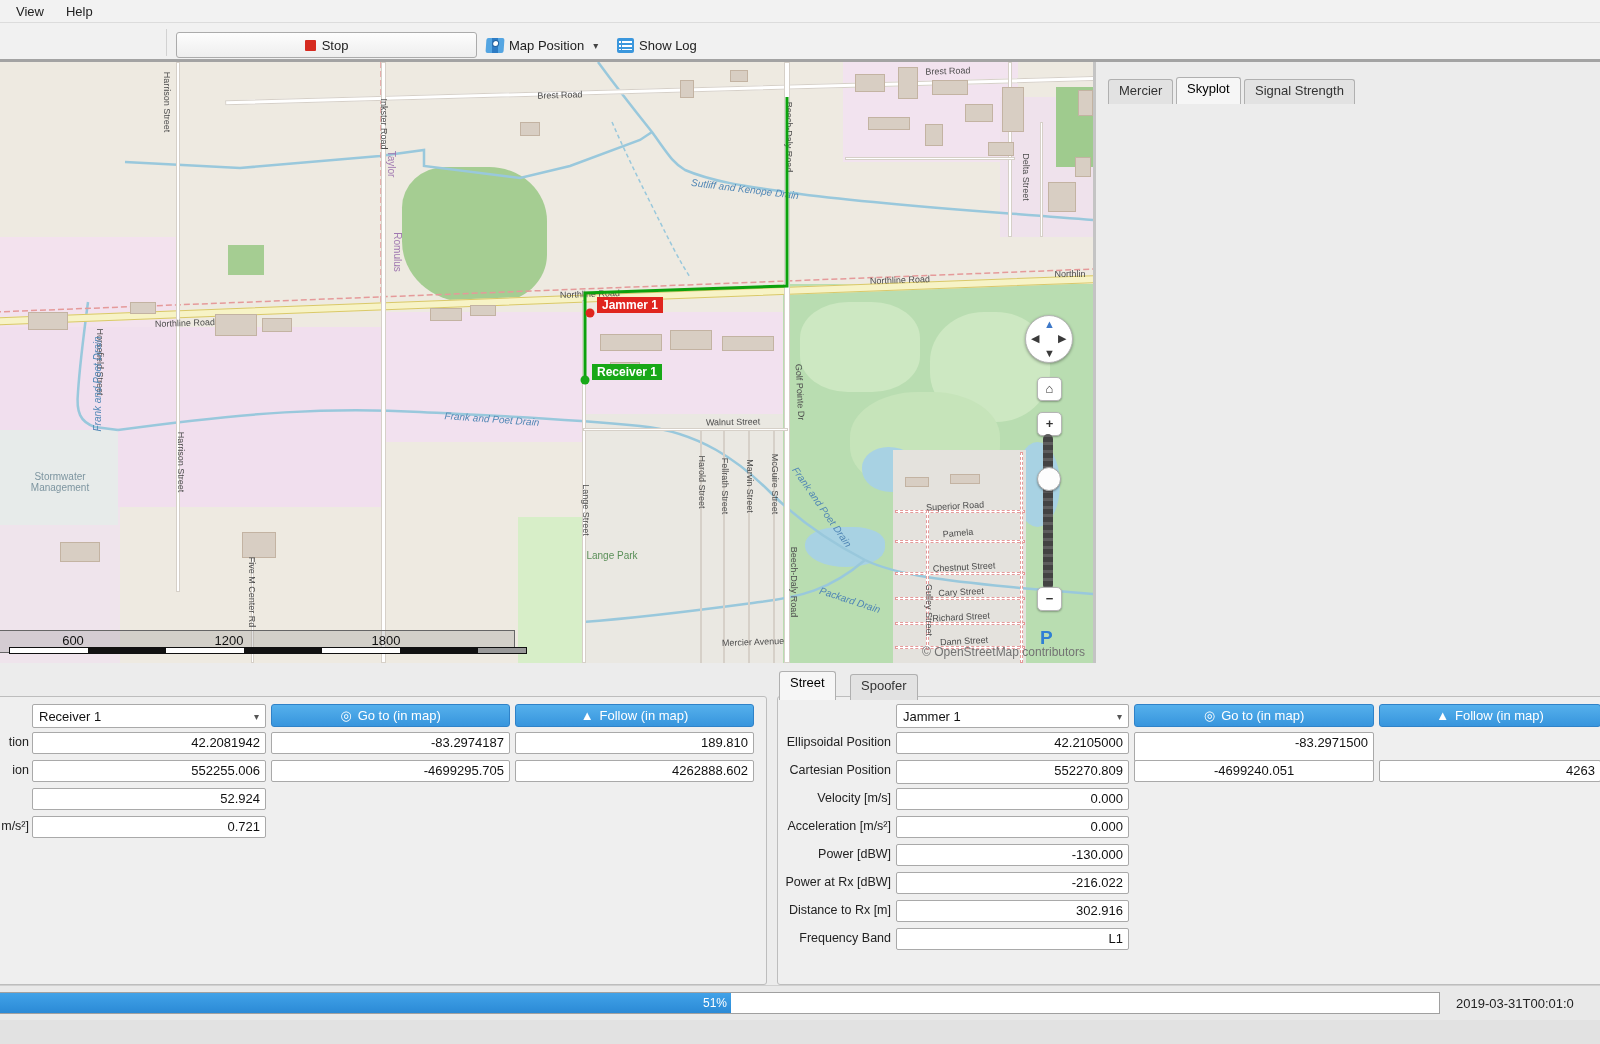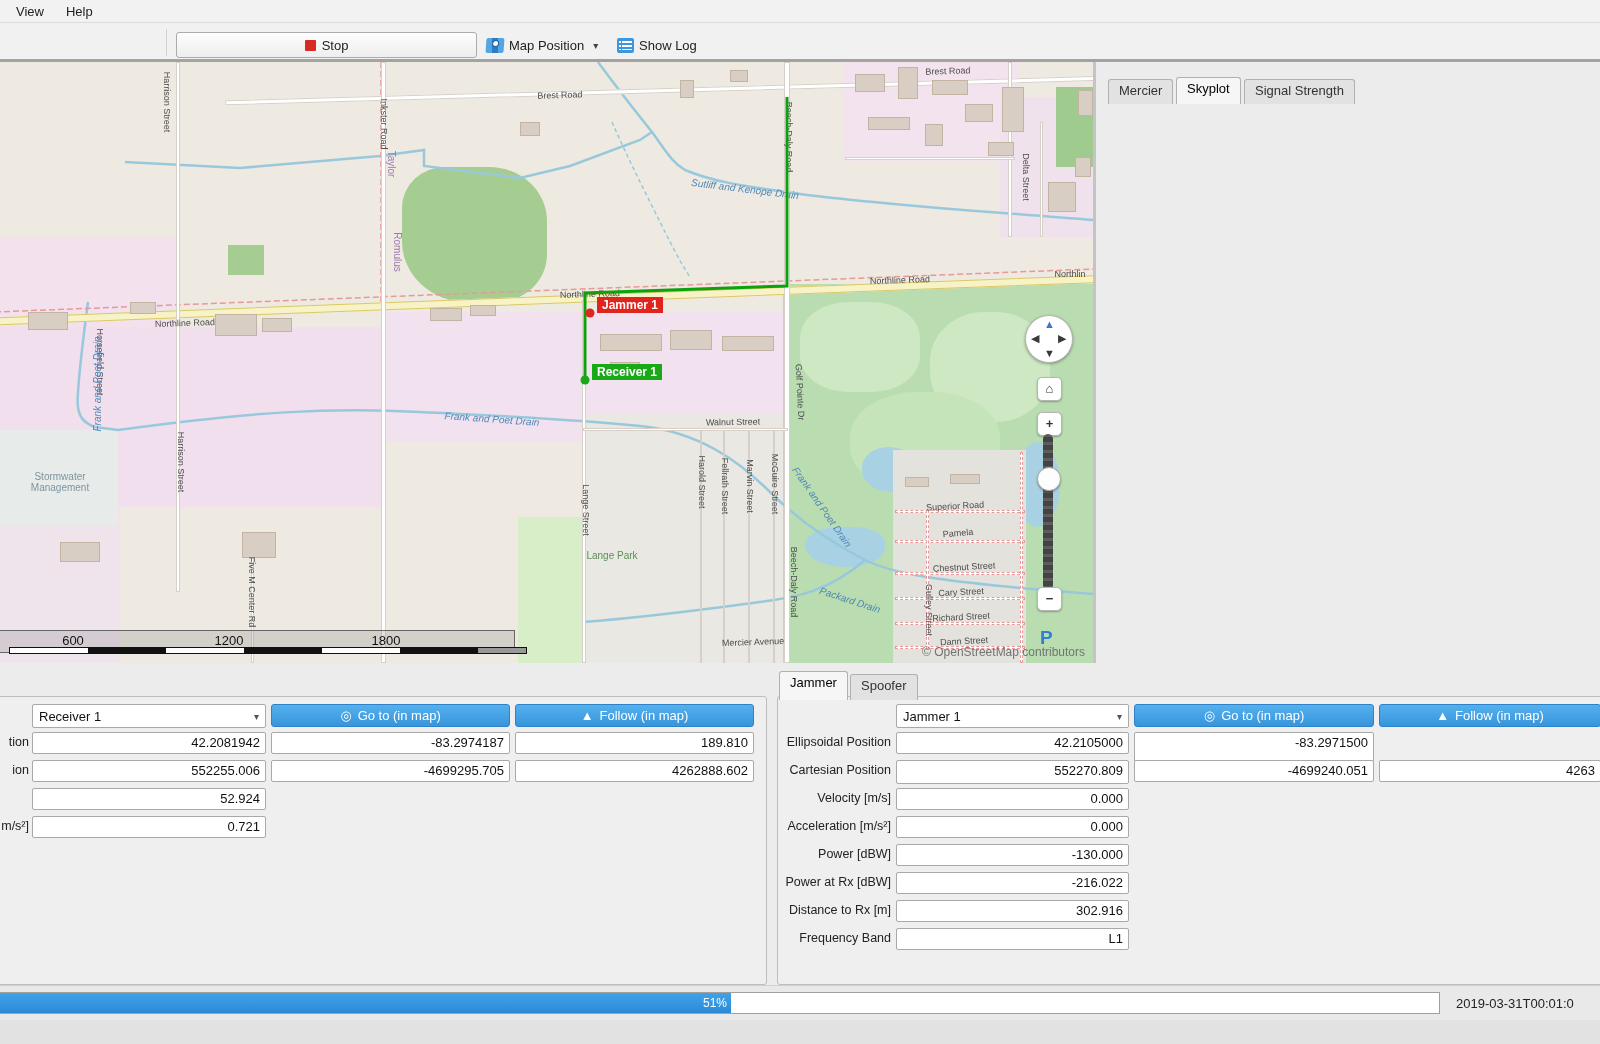--- a/index.html
+++ b/index.html
@@ -331,21 +331,21 @@
   <div class="blue-btn" style="left:601px;top:7px;width:222px;height:23px">
     <span>▲</span>
       <span>Follow (in map)</span>
   </div>
   <div id="rrows">
       <div class="rowlab" style="left: 0px; top: 38px; width: 113px;">Ellipsoidal Position</div>
       <div class="field" style="left: 118px; top: 35px; width: 233px; height: 22px;">42.2105000</div>
       <div class="field" style="left: 356px; top: 35px; width: 240px; height: 30px;">-83.2971500</div>
       <div class="rowlab" style="left: 0px; top: 66px; width: 113px;">Cartesian Position</div>
       <div class="field" style="left: 118px; top: 63px; width: 233px; height: 24px;">552270.809</div>
-      <div class="field" style="left: 356px; top: 63px; width: 240px; height: 22px;">-4699240.051</div>
+      <div class="field" style="left: 356px; top: 63px; width: 240px; height: 22px; text-align: center;">-4699240.051</div>
       <div class="field" style="left: 601px; top: 63px; width: 222px; height: 22px;">4263</div>
       <div class="rowlab" style="left: 0px; top: 94px; width: 113px;">Velocity [m/s]</div>
       <div class="field" style="left: 118px; top: 91px; width: 233px; height: 22px;">0.000</div>
       <div class="rowlab" style="left: 0px; top: 122px; width: 113px;">Acceleration [m/s²]</div>
       <div class="field" style="left: 118px; top: 119px; width: 233px; height: 22px;">0.000</div>
       <div class="rowlab" style="left: 0px; top: 150px; width: 113px;">Power [dBW]</div>
       <div class="field" style="left: 118px; top: 147px; width: 233px; height: 22px;">-130.000</div>
       <div class="rowlab" style="left: 0px; top: 178px; width: 113px;">Power at Rx [dBW]</div>
       <div class="field" style="left: 118px; top: 175px; width: 233px; height: 22px;">-216.022</div>
       <div class="rowlab" style="left: 0px; top: 206px; width: 113px;">Distance to Rx [m]</div>
@@ -358,14 +358,14 @@
 <div class="abs" id="statusbar">
   <div id="progress">
     <div id="progress-fill" style="width: 738px;">
         <span>51%</span>
       </div>
   </div>
   <div class="abs" style="left:1456px;top:10px;font-size:13px;color:#222">2019-03-31T00:01:0</div>
 </div>
 <div class="abs" id="bottomstrip"></div>
 
-<div class="abs btab tab-active" style="left: 779px; top: 671px; height: 22px; z-index: 4;">Jammer</div>
+<div class="abs btab tab-active" style="left: 779px; top: 671px; height: 22px; z-index: 4;">Street</div>
 <div class="abs btab" style="left: 850px; top: 674px; height: 19px; z-index: 2;">Spoofer</div>
 
 </body></html>

